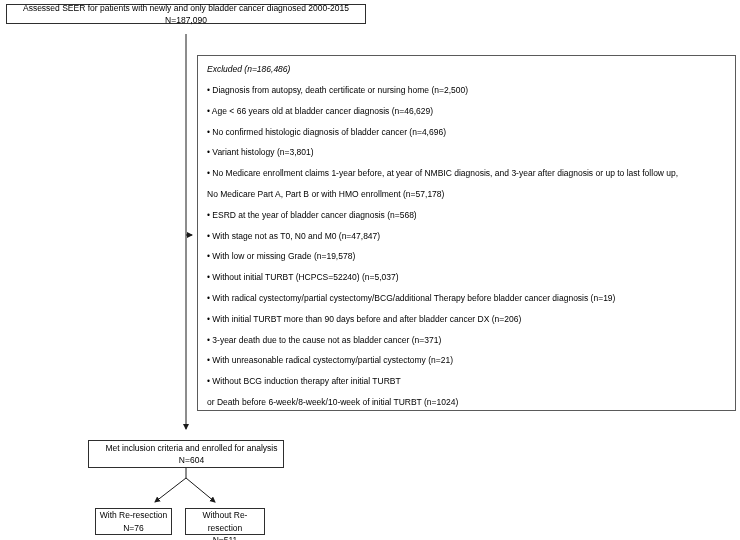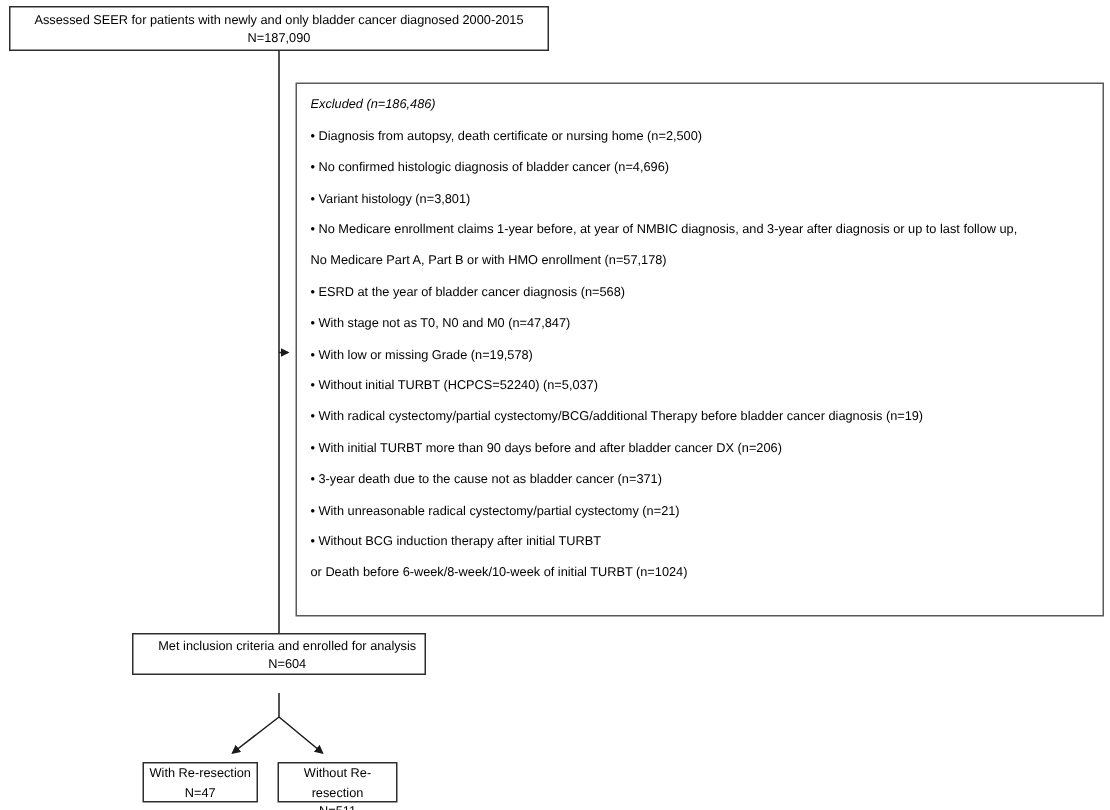--- a/index.html
+++ b/index.html
@@ -7,22 +7,22 @@
   body {
     width: 740px; height: 540px; position: relative; overflow: hidden;
     font-family: "Liberation Sans", sans-serif;
     font-size: 8.5px; color: #000;
   }
   .box {
     position: absolute; background: #fff; border: 1px solid #2e2e2e;
     display: flex; flex-direction: column; justify-content: center; align-items: center;
     text-align: center; line-height: 12.5px;
   }
-  #top-box        { left: 6px;   top: 4px;   width: 360px; height: 30px; }
-  #inclusion-box  { left: 88px;  top: 422px; width: 196px; height: 28px; padding-left: 11px; }
+  #top-box        { left: 6px;   top: 4px;   width: 360px; height: 20px; }
+  #inclusion-box  { left: 88px;  top: 440px; width: 196px; height: 28px; padding-left: 11px; }
   #with-box       { left: 95px;  top: 508px; width: 77px;  height: 27px; }
   #without-box    { left: 185px; top: 508px; width: 80px;  height: 27px; justify-content: space-between; }
 
   #excluded-box {
     position: absolute; left: 197px; top: 55px; width: 539px; height: 356px;
     background: #fff; border: 1px solid #5a5a5a;
     padding: 3px 4px 0 9px; overflow: hidden;
   }
   .excl-title { line-height: 21px; white-space: nowrap; font-style: italic; }
   .excl-line  { line-height: 20.8px; white-space: nowrap; }
@@ -50,20 +50,21 @@
 
 <div class="box" id="top-box">
   <div>Assessed SEER for patients with newly and only bladder cancer diagnosed 2000-2015</div>
   <div>N=187,090</div>
 </div>
 
 <div id="excluded-box">
   <div class="excl-title">Excluded (n=186,486)</div>
   <div id="excluded-list">
       <div class="excl-line">• Diagnosis from autopsy, death certificate or nursing home (n=2,500)</div>
+      <div class="excl-line">• Age &lt; 66 years old at bladder cancer diagnosis (n=46,629)</div>
       <div class="excl-line">• No confirmed histologic diagnosis of bladder cancer (n=4,696)</div>
       <div class="excl-line">• Variant histology (n=3,801)</div>
       <div class="excl-line">• No Medicare enrollment claims 1-year before, at year of NMBIC diagnosis, and 3-year after diagnosis or up to last follow up,</div>
       <div class="excl-line">No Medicare Part A, Part B or with HMO enrollment (n=57,178)</div>
       <div class="excl-line">• ESRD at the year of bladder cancer diagnosis (n=568)</div>
       <div class="excl-line">• With stage not as T0, N0 and M0 (n=47,847)</div>
       <div class="excl-line">• With low or missing Grade (n=19,578)</div>
       <div class="excl-line">• Without initial TURBT (HCPCS=52240) (n=5,037)</div>
       <div class="excl-line">• With radical cystectomy/partial cystectomy/BCG/additional Therapy before bladder cancer diagnosis (n=19)</div>
       <div class="excl-line">• With initial TURBT more than 90 days before and after bladder cancer DX (n=206)</div>
@@ -74,19 +75,19 @@
     </div>
 </div>
 
 <div class="box" id="inclusion-box">
   <div>Met inclusion criteria and enrolled for analysis</div>
   <div>N=604</div>
 </div>
 
 <div class="box" id="with-box">
   <div>With Re-resection</div>
-  <div>N=47</div>
+  <div>N=76</div>
 </div>
 
 <div class="box" id="without-box">
   <div>Without Re-resection</div>
   <div>N=511</div>
 </div>
 
 </body></html>

